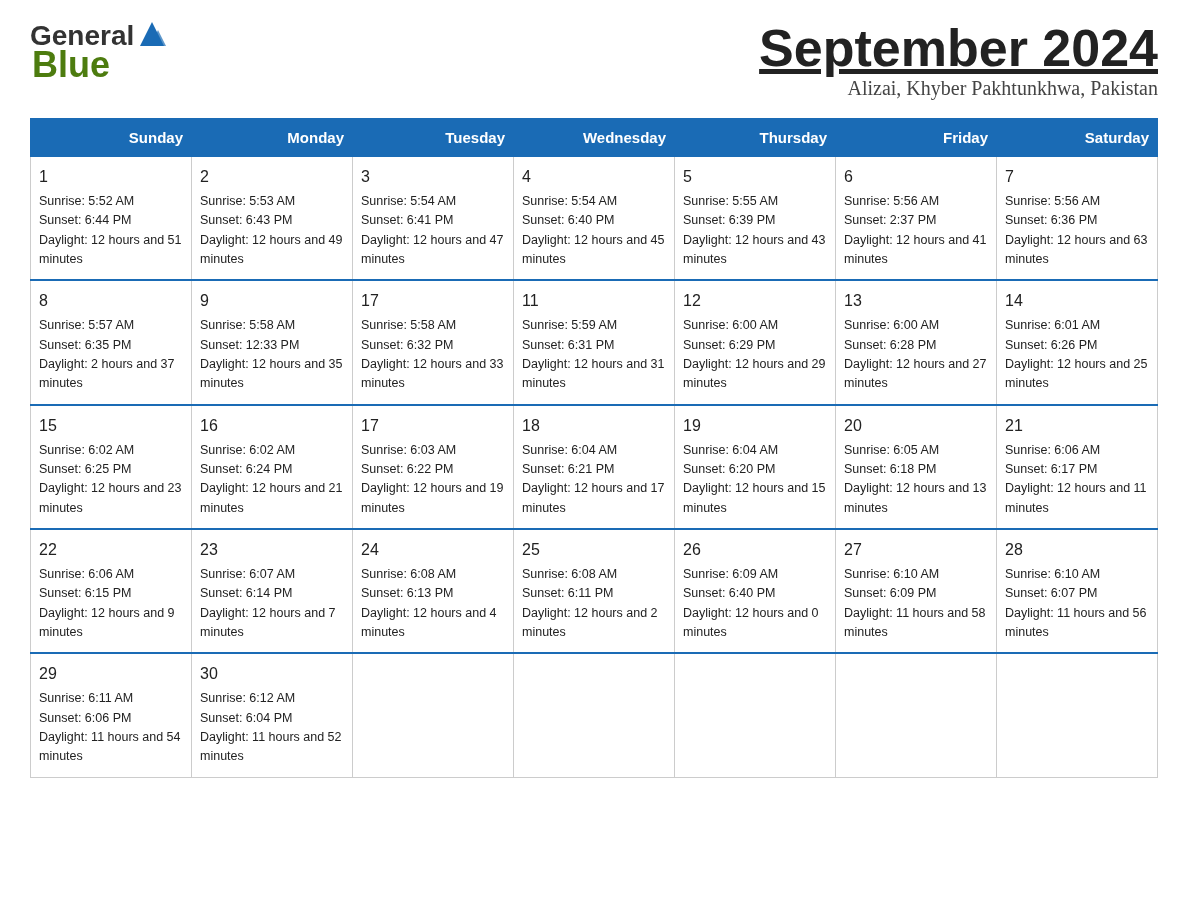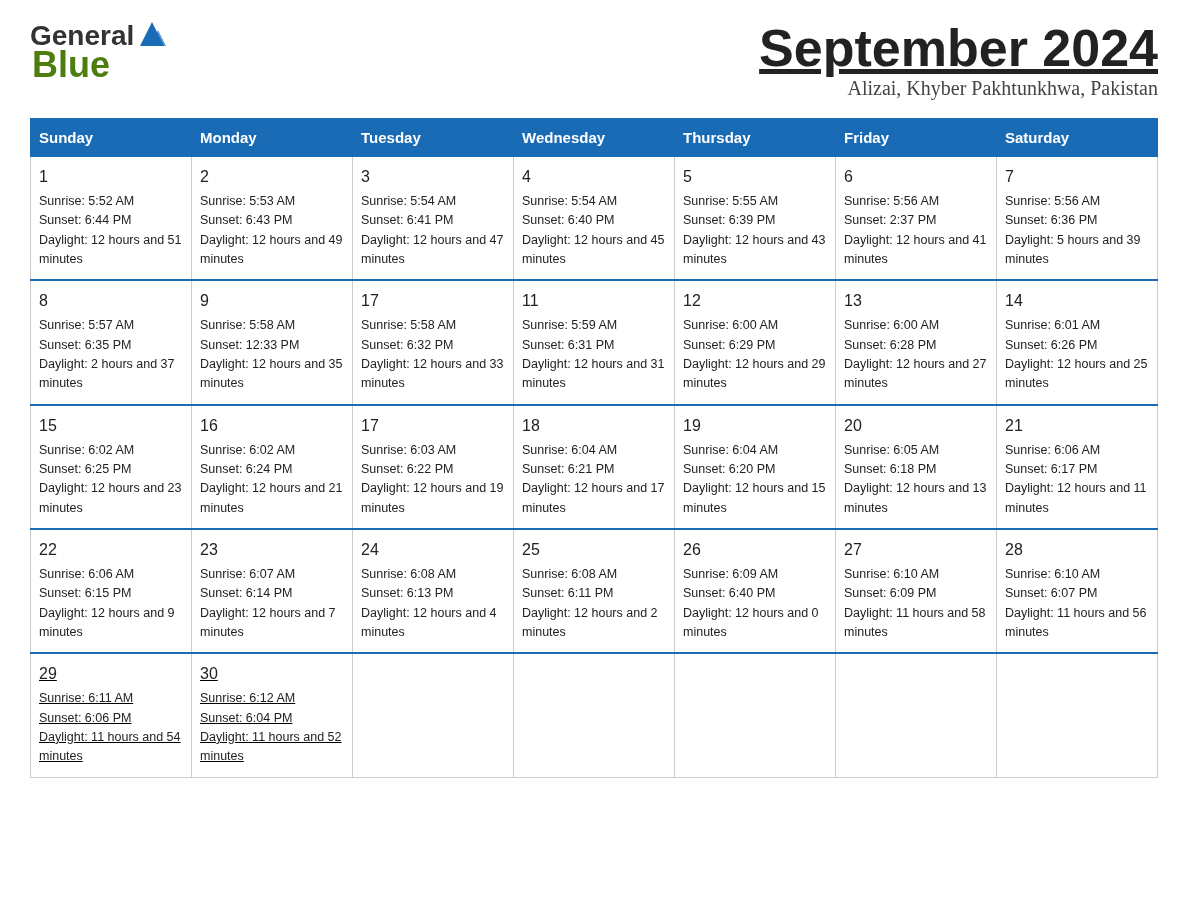--- a/index.html
+++ b/index.html
@@ -52,21 +52,21 @@
       width: 100%;
       border-collapse: collapse;
       table-layout: fixed;
     }
     thead tr th {
       background-color: #1a6bb5;
       color: #fff;
       font-size: 15px;
       font-weight: bold;
       padding: 10px 8px;
-      text-align: left;
+      text-align: right;
       border: 1px solid #1a6bb5;
     }
     tbody tr td {
       vertical-align: top;
       padding: 8px 8px 10px 8px;
       border: 1px solid #ccc;
       font-size: 12.5px;
       color: #222;
       line-height: 1.55;
       min-height: 90px;
@@ -76,21 +76,20 @@
       font-weight: normal;
       color: #222;
       display: block;
       margin-bottom: 2px;
     }
     tbody tr {
       border-bottom: 2px solid #1a6bb5;
     }
     tbody tr:last-child {
       border-bottom: none;
-      text-decoration: underline;
     }
     td.empty {
       background: #fff;
     }
   </style>
 </head>
 <body>
 
 <div class="header">
   <div class="logo">
@@ -124,21 +123,21 @@
     </tr>
   </thead>
   <tbody id="calendar-body">
   <tr>
         <td><span class="day-num">1</span><span>Sunrise: 5:52 AM</span><br><span>Sunset: 6:44 PM</span><br><span>Daylight: 12 hours and 51 minutes</span></td>
         <td><span class="day-num">2</span><span>Sunrise: 5:53 AM</span><br><span>Sunset: 6:43 PM</span><br><span>Daylight: 12 hours and 49 minutes</span></td>
         <td><span class="day-num">3</span><span>Sunrise: 5:54 AM</span><br><span>Sunset: 6:41 PM</span><br><span>Daylight: 12 hours and 47 minutes</span></td>
         <td><span class="day-num">4</span><span>Sunrise: 5:54 AM</span><br><span>Sunset: 6:40 PM</span><br><span>Daylight: 12 hours and 45 minutes</span></td>
         <td><span class="day-num">5</span><span>Sunrise: 5:55 AM</span><br><span>Sunset: 6:39 PM</span><br><span>Daylight: 12 hours and 43 minutes</span></td>
         <td><span class="day-num">6</span><span>Sunrise: 5:56 AM</span><br><span>Sunset: 2:37 PM</span><br><span>Daylight: 12 hours and 41 minutes</span></td>
-        <td><span class="day-num">7</span><span>Sunrise: 5:56 AM</span><br><span>Sunset: 6:36 PM</span><br><span>Daylight: 5 hours and 39 minutes</span></td>
+        <td><span class="day-num">7</span><span>Sunrise: 5:56 AM</span><br><span>Sunset: 6:36 PM</span><br><span>Daylight: 12 hours and 63 minutes</span></td>
       </tr>
       <tr>
         <td><span class="day-num">8</span><span>Sunrise: 5:57 AM</span><br><span>Sunset: 6:35 PM</span><br><span>Daylight: 2 hours and 37 minutes</span></td>
         <td><span class="day-num">9</span><span>Sunrise: 5:58 AM</span><br><span>Sunset: 12:33 PM</span><br><span>Daylight: 12 hours and 35 minutes</span></td>
         <td><span class="day-num">17</span><span>Sunrise: 5:58 AM</span><br><span>Sunset: 6:32 PM</span><br><span>Daylight: 12 hours and 33 minutes</span></td>
         <td><span class="day-num">11</span><span>Sunrise: 5:59 AM</span><br><span>Sunset: 6:31 PM</span><br><span>Daylight: 12 hours and 31 minutes</span></td>
         <td><span class="day-num">12</span><span>Sunrise: 6:00 AM</span><br><span>Sunset: 6:29 PM</span><br><span>Daylight: 12 hours and 29 minutes</span></td>
         <td><span class="day-num">13</span><span>Sunrise: 6:00 AM</span><br><span>Sunset: 6:28 PM</span><br><span>Daylight: 12 hours and 27 minutes</span></td>
         <td><span class="day-num">14</span><span>Sunrise: 6:01 AM</span><br><span>Sunset: 6:26 PM</span><br><span>Daylight: 12 hours and 25 minutes</span></td>
       </tr>

